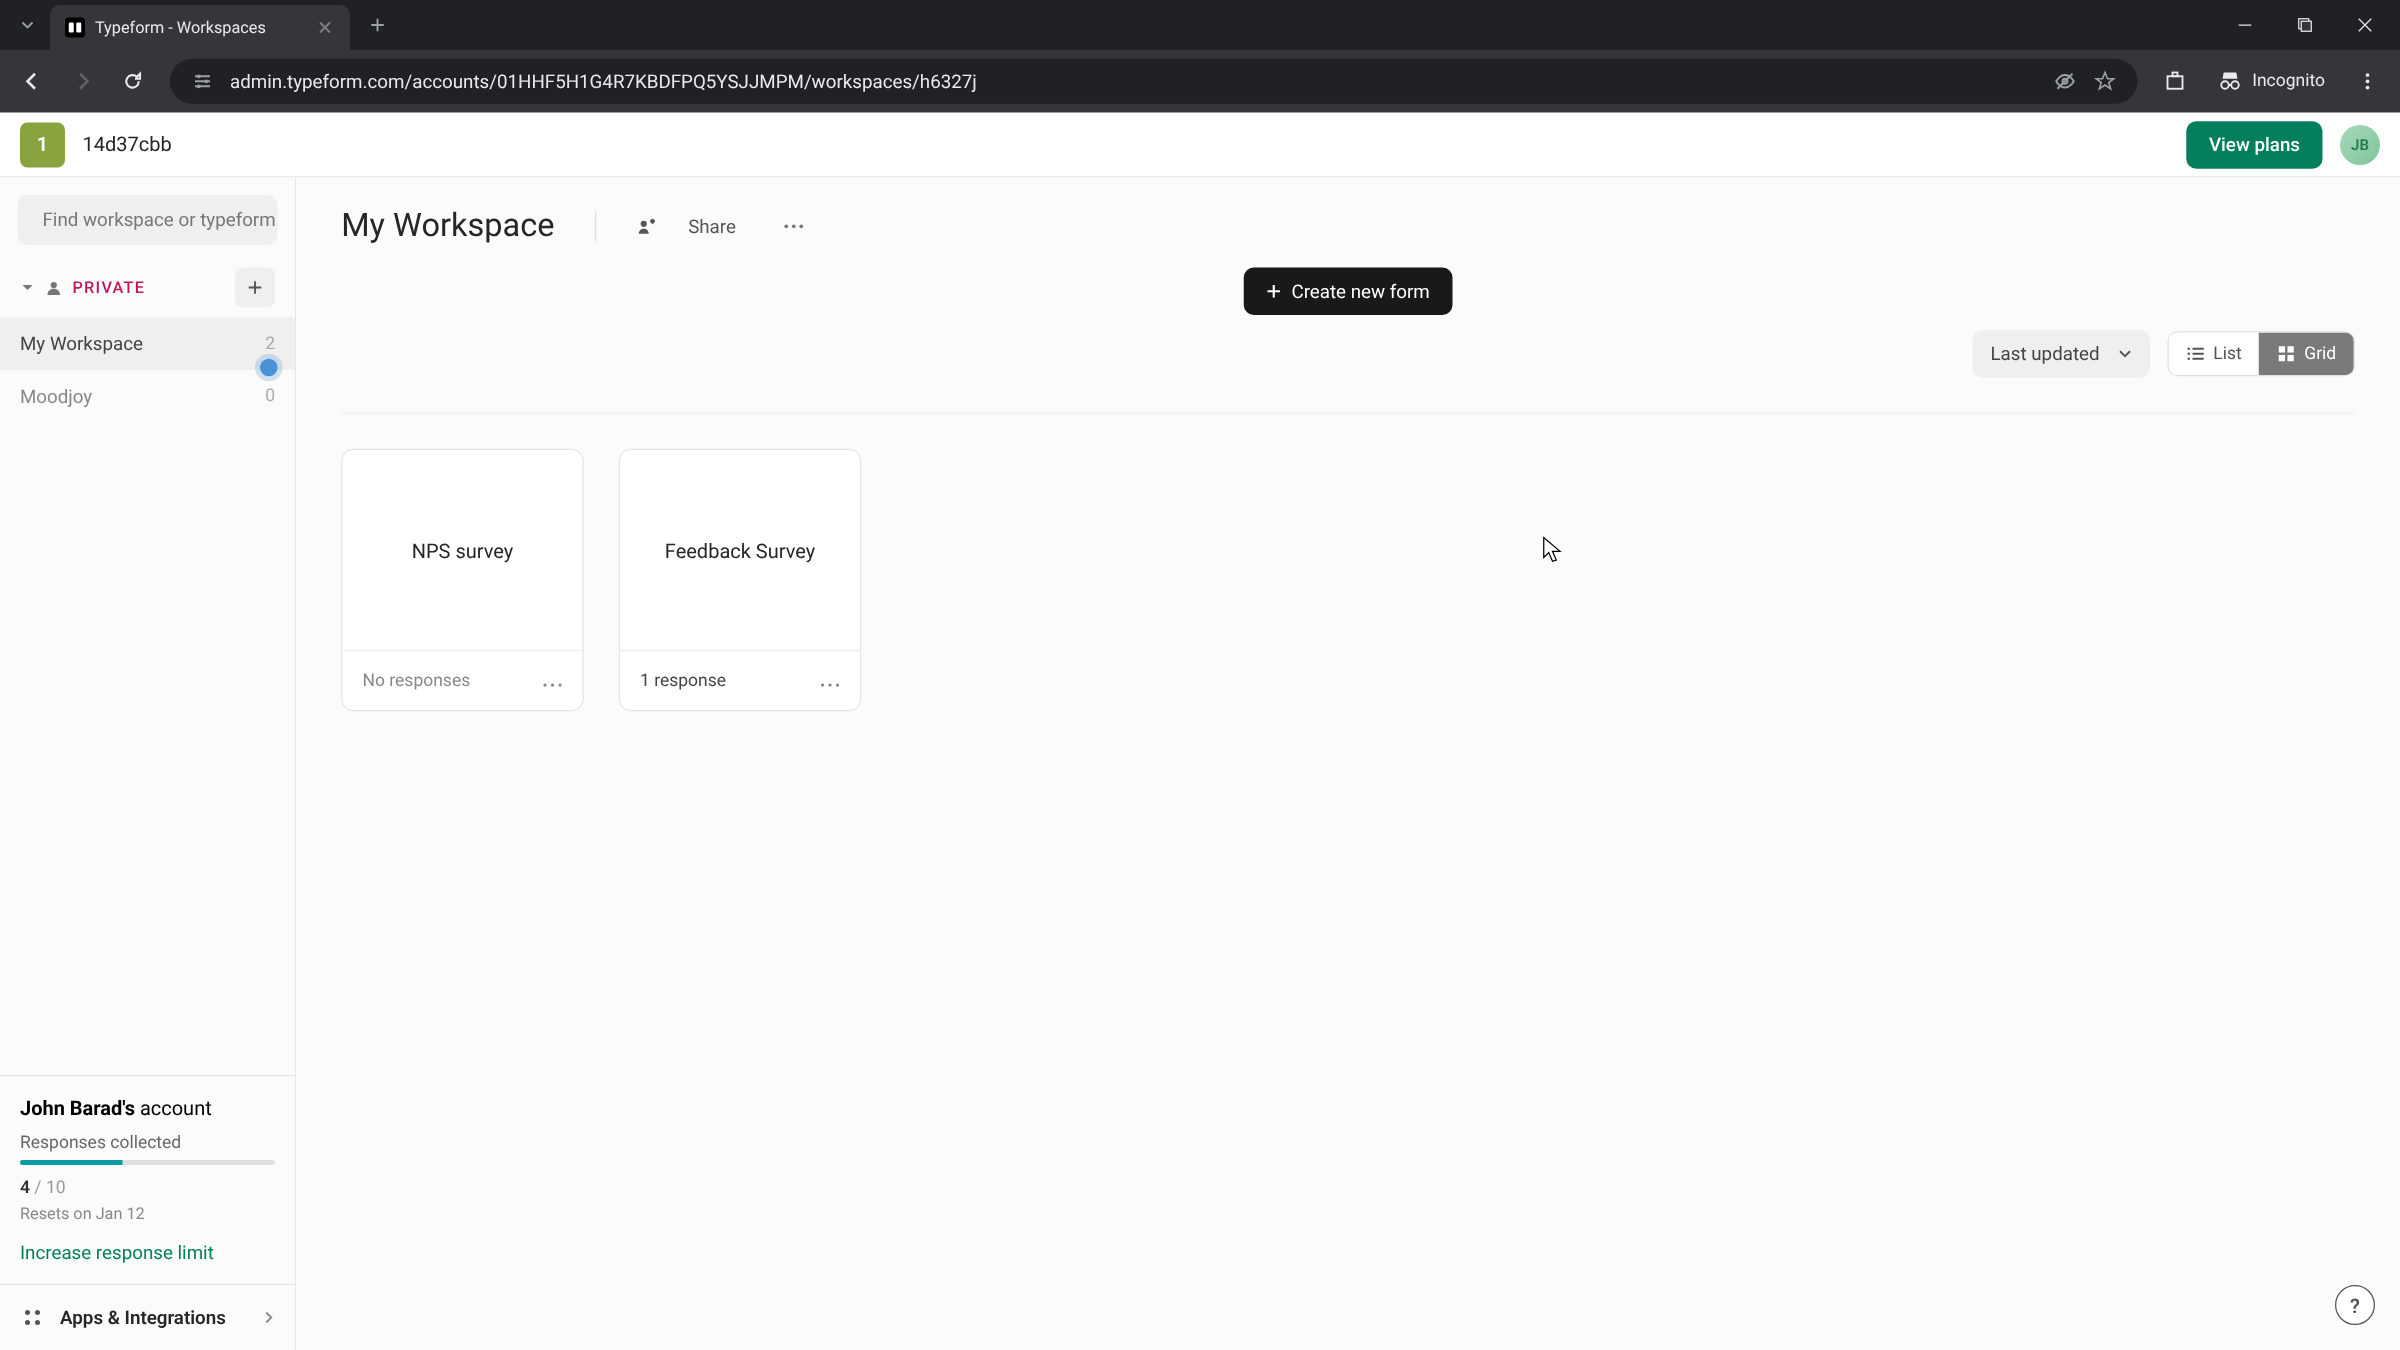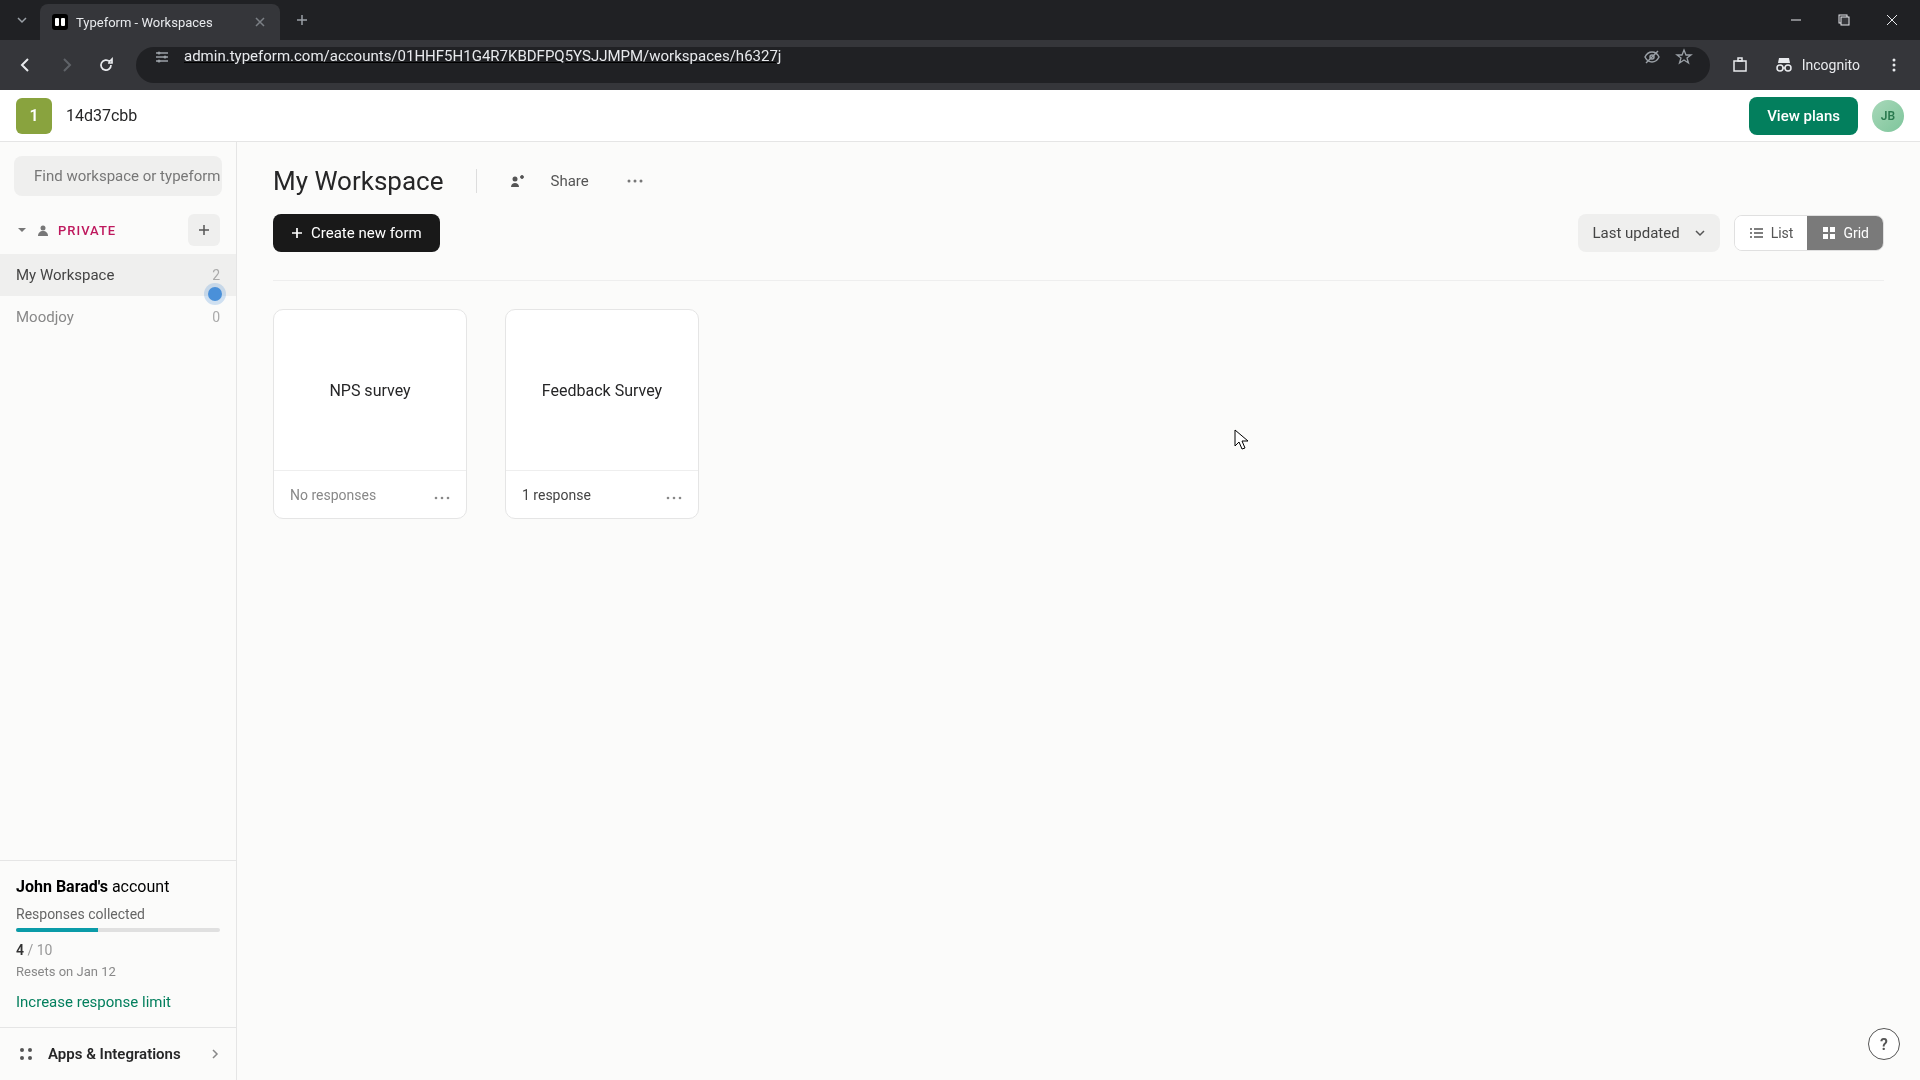--- a/index.html
+++ b/index.html
@@ -11,21 +11,21 @@
     .tab-favicon { width: 16px; height: 16px; background: #000; border-radius: 3px; display: flex; align-items: center; justify-content: center; }
     .tab-favicon svg { width: 12px; height: 12px; }
     .tab-title { font-size: 13px; color: #e8eaed; flex: 1; }
     .tab-close { width: 16px; height: 16px; display: flex; align-items: center; justify-content: center; opacity: 0.7; }
     .new-tab { width: 28px; height: 28px; display: flex; align-items: center; justify-content: center; margin-left: 8px; }
     .window-controls { margin-left: auto; display: flex; gap: 8px; padding-right: 8px; }
     .window-btn { width: 40px; height: 32px; display: flex; align-items: center; justify-content: center; }
     
     .address-bar { background: #35363a; height: 50px; display: flex; align-items: center; padding: 0 8px; gap: 4px; }
     .nav-btn { width: 36px; height: 36px; display: flex; align-items: center; justify-content: center; color: #9aa0a6; border-radius: 50%; }
-    .url-bar { flex: 1; background: #202124; border-radius: 20px; height: 36px; display: flex; align-items: flex-start; padding: 0 16px; gap: 12px; margin: 0 8px; text-decoration: underline; }
+    .url-bar { flex: 1; background: #202124; border-radius: 20px; height: 36px; display: flex; align-items: center; padding: 0 16px; gap: 12px; margin: 0 8px; }
     .url-text { color: #e8eaed; font-size: 15px; flex: 1; }
     .addr-icon { width: 20px; height: 20px; display: flex; align-items: center; justify-content: center; }
     .incognito-badge { display: flex; align-items: center; gap: 8px; color: #e8eaed; font-size: 14px; padding: 0 12px; }
     
     .app-header { height: 52px; display: flex; align-items: center; padding: 0 16px; border-bottom: 1px solid #e5e5e5; }
     .org-badge { width: 36px; height: 36px; background: #89a33e; color: #fff; border-radius: 6px; display: flex; align-items: center; justify-content: center; font-weight: 600; font-size: 16px; }
     .org-name { margin-left: 14px; font-size: 16px; color: #262627; }
     .header-right { margin-left: auto; display: flex; align-items: center; gap: 14px; }
     .view-plans-btn { background: #037f5d; color: #fff; border: none; padding: 10px 18px; border-radius: 8px; font-size: 15px; font-weight: 500; cursor: pointer; }
     .avatar { width: 32px; height: 32px; border-radius: 50%; background: linear-gradient(135deg, #a8d8b9, #7ec59b); display: flex; align-items: center; justify-content: center; font-size: 12px; color: #2a7a4f; font-weight: 600; }
@@ -63,29 +63,29 @@
     .sidebar-link-icon { width: 20px; height: 20px; display: flex; align-items: center; justify-content: center; }
     .sidebar-link-text { flex: 1; font-size: 15px; font-weight: 600; color: #262627; }
     
     .content { flex: 1; padding: 24px 36px; background: #fbfbfa; position: relative; }
     .content-header { display: flex; align-items: center; gap: 32px; margin-bottom: 18px; }
     .workspace-title { font-size: 26px; font-weight: 400; color: #262627; }
     .divider-v { width: 1px; height: 24px; background: #ddd; }
     .share-btn { display: flex; align-items: center; gap: 24px; background: transparent; border: none; font-size: 15px; color: #555; cursor: pointer; }
     .more-btn { width: 28px; height: 28px; display: flex; align-items: center; justify-content: center; cursor: pointer; }
     
-    .toolbar { display: flex; align-items: center; gap: 12px; margin-bottom: 28px; }
+    .toolbar { display: flex; align-items: center; gap: 12px; margin-bottom: 28px; flex-direction: column; }
     .create-btn { background: #191919; color: #fff; border: none; padding: 10px 18px; border-radius: 8px; font-size: 15px; display: flex; align-items: center; gap: 8px; cursor: pointer; }
     .toolbar-right { margin-left: auto; display: flex; align-items: center; gap: 14px; }
     .sort-dropdown { background: #efefee; border: none; padding: 10px 14px; border-radius: 8px; font-size: 15px; color: #444; display: flex; align-items: center; gap: 14px; cursor: pointer; }
     .view-toggle { display: flex; background: #fff; border: 1px solid #e0e0e0; border-radius: 8px; overflow: hidden; }
     .view-btn { padding: 9px 14px; display: flex; align-items: center; gap: 6px; font-size: 14px; color: #555; cursor: pointer; background: #fff; }
     .view-btn.active { background: #7a7a7a; color: #fff; }
     
-    .forms-grid { display: flex; gap: 38px; border-top: 1px solid #eee; padding-top: 28px; }
+    .forms-grid { display: flex; gap: 28px; border-top: 1px solid #eee; padding-top: 28px; }
     .form-card { width: 194px; background: #fff; border: 1px solid #e5e5e5; border-radius: 10px; overflow: hidden; cursor: pointer; }
     .form-card-body { height: 160px; display: flex; align-items: center; justify-content: center; padding: 16px; }
     .form-card-title { font-size: 16px; color: #262627; text-align: center; }
     .form-card-footer { border-top: 1px solid #eee; padding: 14px 16px; display: flex; align-items: center; justify-content: space-between; }
     .form-responses { font-size: 14px; color: #888; }
     .form-responses.has { color: #444; }
     .card-more { cursor: pointer; }
     
     .help-btn { position: fixed; bottom: 20px; right: 20px; width: 32px; height: 32px; border: 1.5px solid #555; border-radius: 50%; display: flex; align-items: center; justify-content: center; font-size: 16px; font-weight: 600; color: #555; cursor: pointer; background: #fff; }
     

